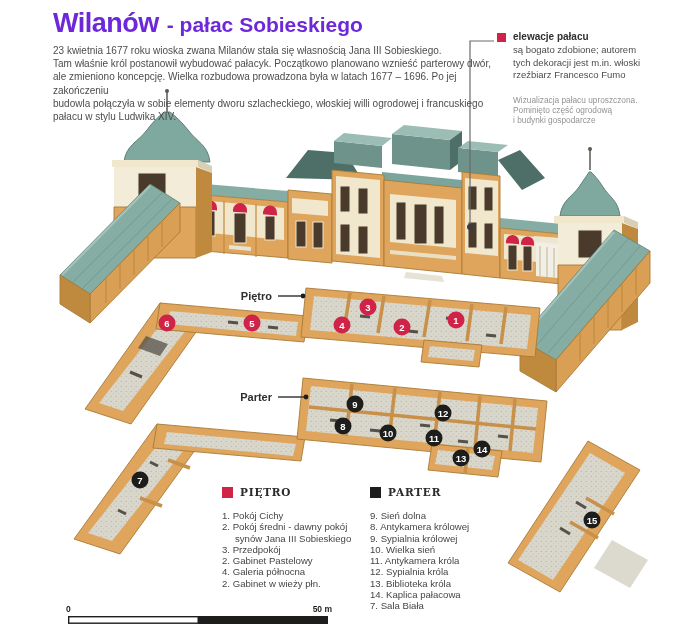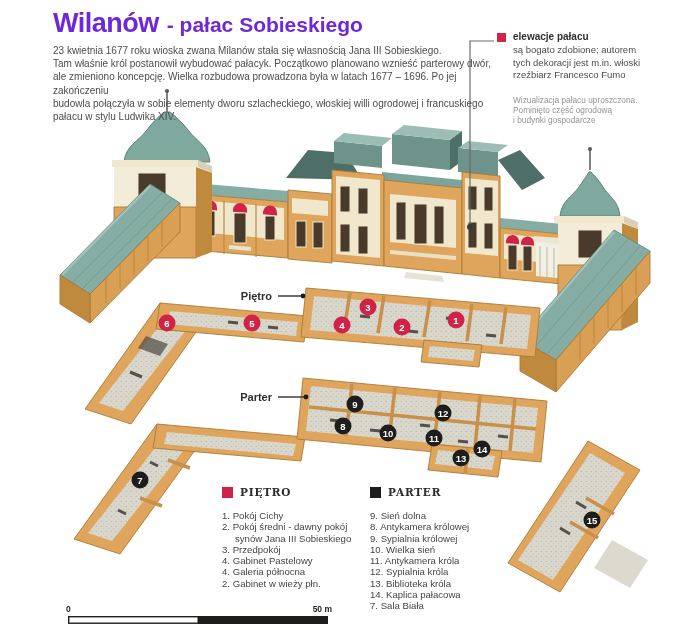--- a/index.html
+++ b/index.html
@@ -341,21 +341,21 @@
 
   <div class="legend" id="legend-pietro">
     <div class="legend-header">
       <span class="legend-square red"></span>
       <span class="legend-title">PIĘTRO</span>
     </div>
     <div class="legend-items" id="legend-pietro-items">
         <div class="legend-item">1. Pokój Cichy</div>
         <div class="legend-item">2. Pokój średni - dawny pokój synów Jana III Sobieskiego</div>
         <div class="legend-item">3. Przedpokój</div>
-        <div class="legend-item">4. Gabinet Pastelowy</div>
+        <div class="legend-item">2. Gabinet Pastelowy</div>
         <div class="legend-item">4. Galeria północna</div>
         <div class="legend-item">2. Gabinet w wieży płn.</div>
       </div>
   </div>
 
   <div class="legend" id="legend-parter">
     <div class="legend-header">
       <span class="legend-square black"></span>
       <span class="legend-title">PARTER</span>
     </div>

